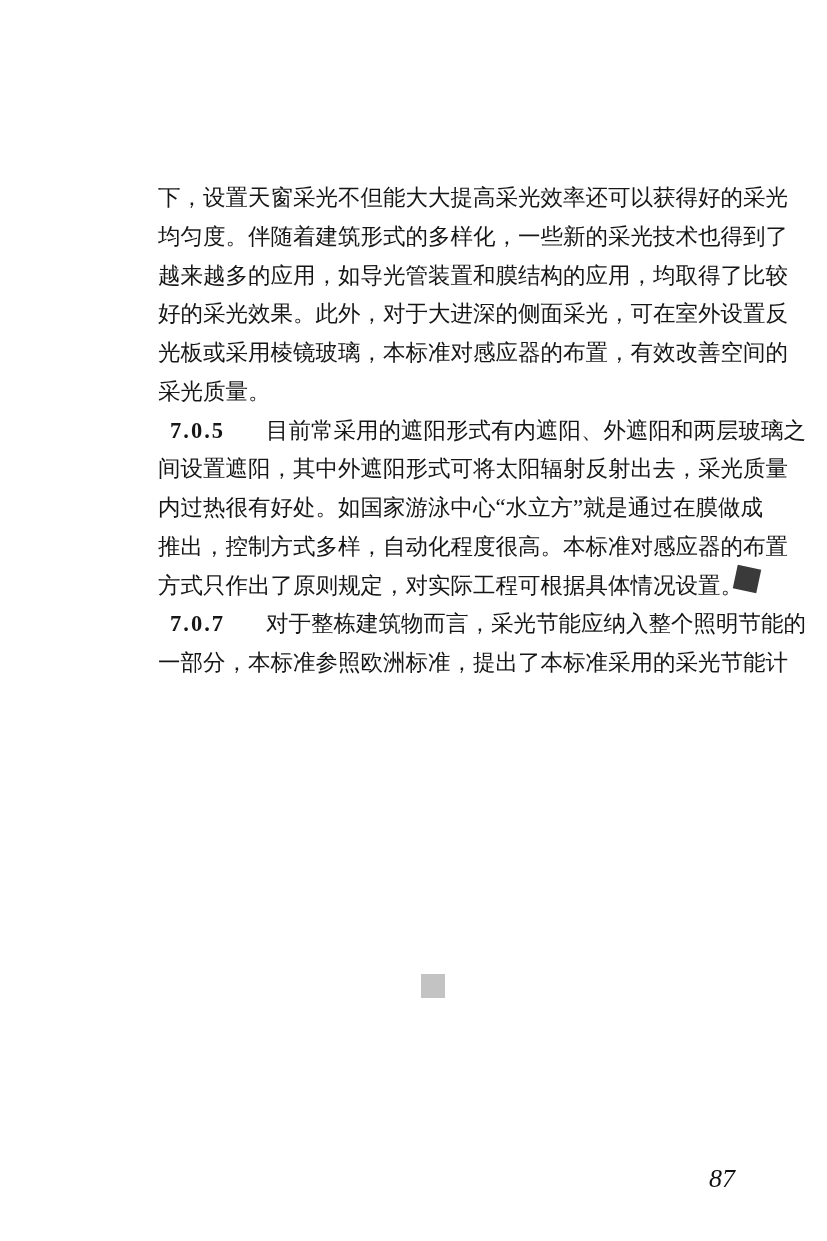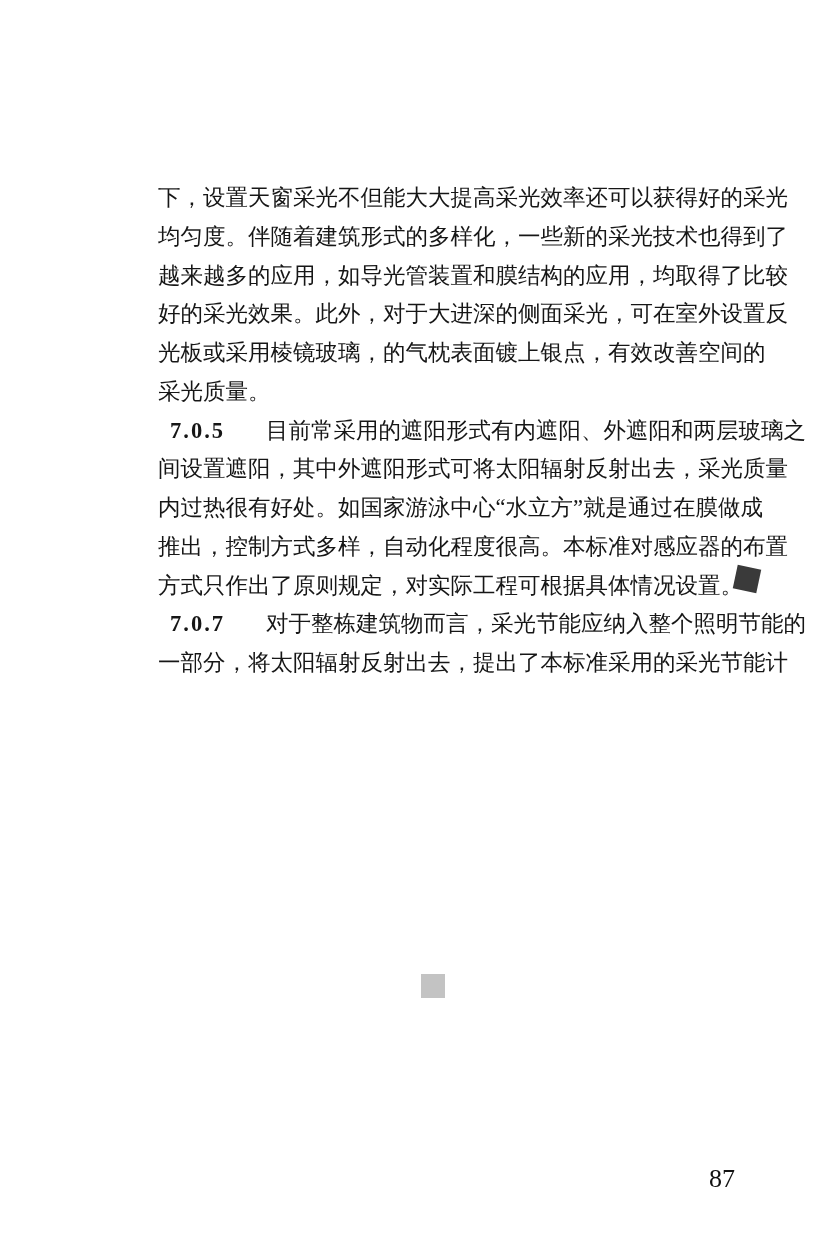--- a/index.html
+++ b/index.html
@@ -41,20 +41,21 @@
     letter-spacing: 2px;
     margin-right: 17px;
     font-family: "Liberation Serif", "DejaVu Serif", serif;
   }
   .page-number {
     position: absolute;
     left: 668px;
     top: 1128px;
     width: 60px;
     font-size: 26px;
+    font-style: italic;
     text-align: center;
     color: #121212;
     font-family: "Liberation Serif", "DejaVu Serif", serif;
   }
   .speck-1 {
     position: absolute;
     left: 397px; top: 950px;
     width: 5px; height: 5px;
     background: #c3c3c3;
   }
@@ -70,36 +71,36 @@
 <body>
 
 <div class="page">
 
   <div class="text-block">
 
     <div class="line">下，设置天窗采光不但能大大提高采光效率还可以获得好的采光</div>
     <div class="line">均匀度。伴随着建筑形式的多样化，一些新的采光技术也得到了</div>
     <div class="line">越来越多的应用，如导光管装置和膜结构的应用，均取得了比较</div>
     <div class="line">好的采光效果。此外，对于大进深的侧面采光，可在室外设置反</div>
-    <div class="line">光板或采用棱镜玻璃，的气枕表面镀上银点，有效改善空间的</div>
+    <div class="line">光板或采用棱镜玻璃，本标准对感应器的布置，有效改善空间的</div>
     <div class="line last">采光质量。</div>
 
     <div class="line">
       <span class="secnum">7.0.5</span><span>目前常采用的遮阳形式有内遮阳、外遮阳和两层玻璃之</span>
     </div>
     <div class="line">间设置遮阳，其中外遮阳形式可将太阳辐射反射出去，采光质量</div>
     <div class="line">内过热很有好处。如国家游泳中心“水立方”就是通过在膜做成</div>
 
     <div class="line">推出，控制方式多样，自动化程度很高。本标准对感应器的布置</div>
     <div class="line last">方式只作出了原则规定，对实际工程可根据具体情况设置。</div>
 
     <div class="line">
       <span class="secnum">7.0.7</span><span>对于整栋建筑物而言，采光节能应纳入整个照明节能的</span>
     </div>
-    <div class="line">一部分，将太阳辐射反射出去，提出了本标准采用的采光节能计</div>
+    <div class="line">一部分，本标准参照欧洲标准，提出了本标准采用的采光节能计</div>
 
   </div>
 
   <div class="speck-2"></div>
   <div class="speck-1"></div>
 
   <div class="page-number">87</div>
 
 </div>
 

